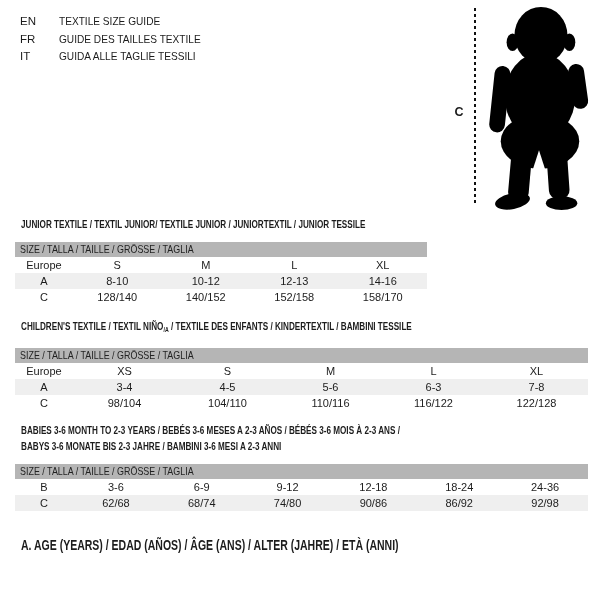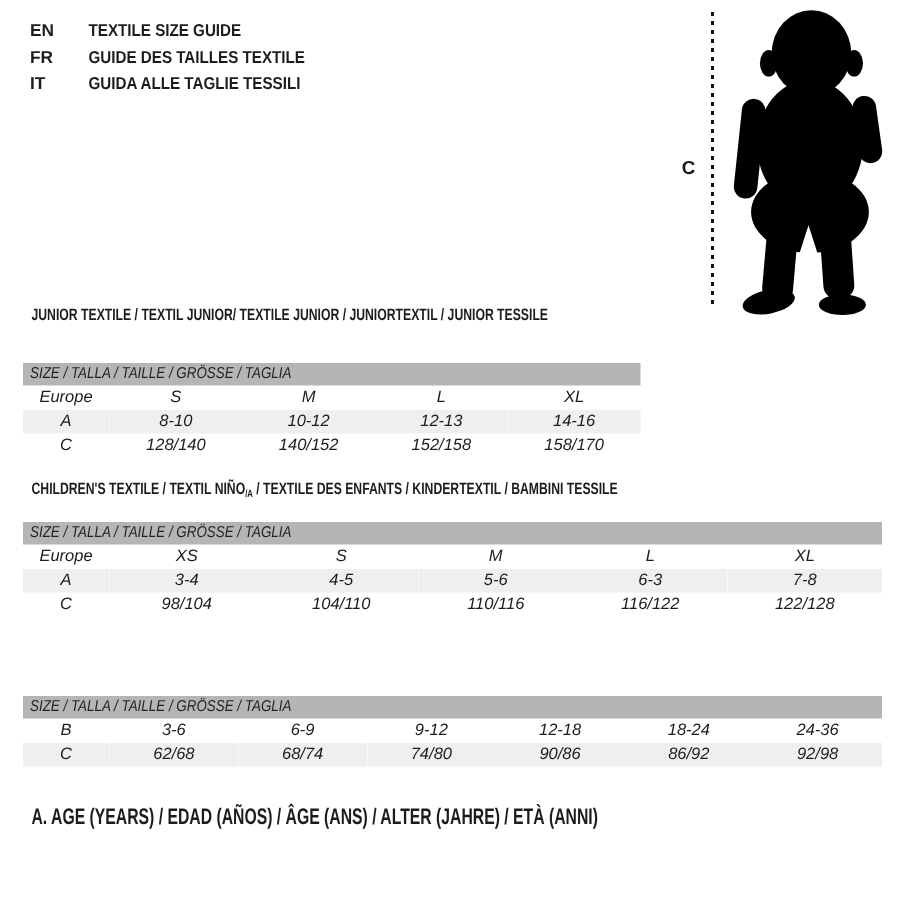--- a/index.html
+++ b/index.html
@@ -1,41 +1,41 @@
 <!DOCTYPE html>
 <html><head>
 <meta charset="utf-8">
 <style>
   * { margin:0; padding:0; box-sizing:border-box; }
   body { background:#ffffff; font-family:"Liberation Sans", sans-serif; color:#1c1c1c; }
   .canvas { position:relative; width:600px; height:600px; background:#ffffff; overflow:hidden; }
 
   
   .lang-list { position:absolute; left:20px; top:13px; }
-  .lang-row { display:flex; height:17.6px; line-height:17.6px; font-weight:bold; font-size:11.5px; }
+  .lang-row { display:flex; height:17.6px; line-height:17.6px; font-weight:normal; font-size:11.5px; }
   .lang-code { width:39px; }
   .cond88 { display:inline-block; transform:scaleX(0.88); transform-origin:0 50%; white-space:nowrap; }
 
   
   .dash-line { position:absolute; left:474px; top:8px; width:2px; height:198px;
                background:repeating-linear-gradient(to bottom,#111 0 3px,transparent 3px 6px); }
   .height-label { position:absolute; left:451px; top:105px; width:16px; text-align:center;
                   font-weight:bold; font-size:12.5px; }
   .baby { position:absolute; left:486px; top:2px; width:106px; height:210px; }
 
   
   .sec-title { position:absolute; left:21px; height:15px; line-height:15px;
                font-weight:bold; font-size:11px; white-space:nowrap; }
   .cond74 { display:inline-block; transform:scaleX(0.74); transform-origin:0 50%; white-space:nowrap; }
   .sub-a { font-size:7px; vertical-align:-2px; letter-spacing:0; }
 
   
   table.size-table { position:absolute; left:15px; border-collapse:collapse; table-layout:fixed; }
   table.size-table td { font-size:11px; text-align:center; height:16px; line-height:16px;
-                        padding:0; white-space:nowrap; overflow:hidden;font-style:italic; }
+                        padding:0; white-space:nowrap; overflow:hidden; }
   td.rl { text-align:left; padding-left:5px; }
   tr.bar td { background:#b5b5b5; text-align:left; padding-left:5px; height:15px;
               line-height:15px; font-size:10.5px; color:#222; }
   .cond85 { display:inline-block; transform:scaleX(0.85); transform-origin:0 50%; white-space:nowrap; }
   tr.shade td { background:#efefef; }
   col.c-label { width:58px; }
 
   
   .legend { position:absolute; left:21px; top:536px; }
   .legend-line { height:17.2px; line-height:17.2px; font-weight:bold; font-size:15px; white-space:nowrap; }
@@ -74,21 +74,21 @@
       <ellipse cx="76" cy="103" rx="9" ry="14" transform="rotate(20 76 103)"></ellipse>
       <ellipse cx="55" cy="141" rx="40" ry="28"></ellipse>
       <rect x="24" y="150" width="21" height="52" rx="9" transform="rotate(5 34 176)"></rect>
       <rect x="63" y="150" width="21" height="50" rx="9" transform="rotate(-4 73 175)"></rect>
       <ellipse cx="27" cy="202" rx="18" ry="8" transform="rotate(-11 27 202)"></ellipse>
       <ellipse cx="77" cy="204" rx="16" ry="7"></ellipse>
     </g>
     <path d="M45 178 L54 150 L63 178 Z" fill="#fff"></path>
   </svg>
 
-  <div class="sec-title" style="top:203px;">
+  <div class="sec-title" style="top:217px;">
     <span class="cond74">JUNIOR TEXTILE / TEXTIL JUNIOR/ TEXTILE JUNIOR / JUNIORTEXTIL / JUNIOR TESSILE</span>
   </div>
   <table class="size-table" style="top:242px; width:412px;">
     <colgroup>
         <col class="c-label">
         <col>
         <col>
         <col>
         <col>
       </colgroup>
@@ -156,20 +156,26 @@
       <td class="rl">C</td>
       <td>98/104</td>
       <td>104/110</td>
       <td>110/116</td>
       <td>116/122</td>
       <td>122/128</td>
     </tr>
   </tbody>
     </table>
 
+  <div class="sec-title" style="top:423px;">
+    <span class="cond74">BABIES 3-6 MONTH TO 2-3 YEARS / BEBÉS 3-6 MESES A 2-3 AÑOS / BÉBÉS 3-6 MOIS À 2-3 ANS /</span>
+  </div>
+  <div class="sec-title" style="top:439px;">
+    <span class="cond74">BABYS 3-6 MONATE BIS 2-3 JAHRE / BAMBINI 3-6 MESI A 2-3 ANNI</span>
+  </div>
   <table class="size-table" style="top:464px; width:573px;">
     <colgroup>
         <col class="c-label">
         <col>
         <col>
         <col>
         <col>
         <col>
         <col>
       </colgroup>

